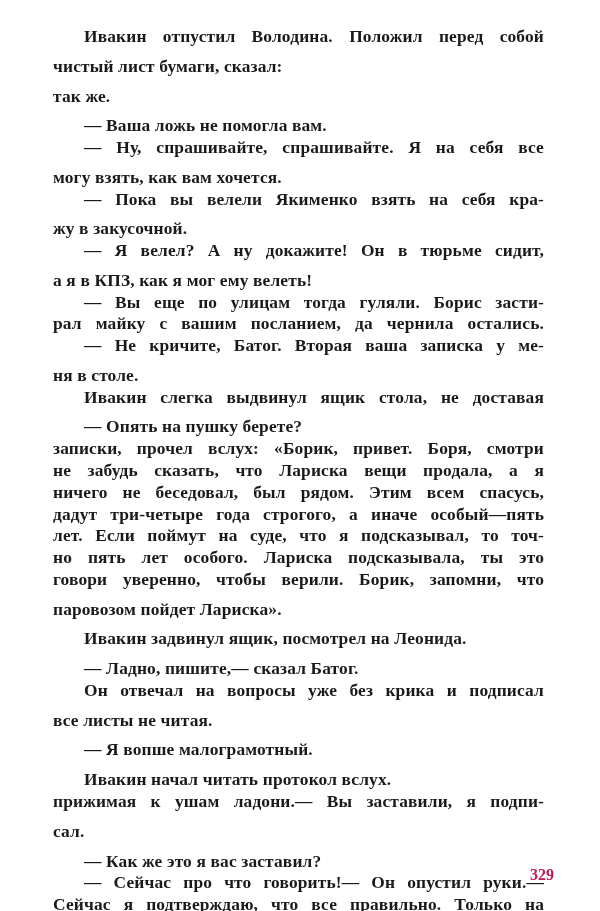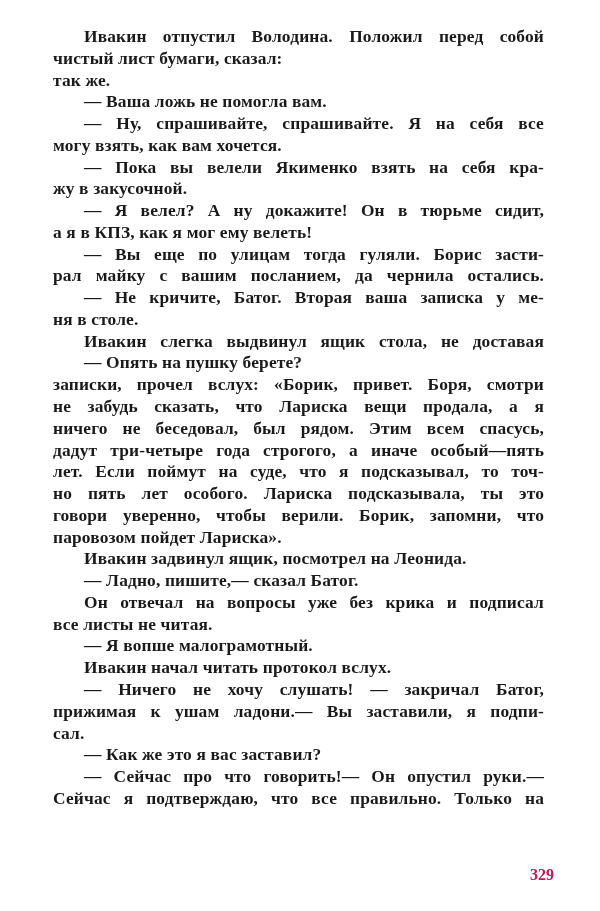--- a/index.html
+++ b/index.html
@@ -17,21 +17,21 @@
     letter-spacing: 0.15px;
   }
   .line {
     display: block;
     white-space: nowrap;
     height: 21.78px;
     text-align: justify;
     text-align-last: justify;
   }
   .line.indent { padding-left: 31px; }
-  .line.last { text-align-last: left; }
+  .line.last { text-align-last: left; margin-top: 8px; }
   .page-number {
     position: absolute;
     left: 498px;
     top: 866px;
     width: 56px;
     text-align: right;
     font-family: "Liberation Serif", "DejaVu Serif", serif;
     font-size: 16px;
     font-weight: bold;
     color: #be185d;
@@ -64,20 +64,19 @@
     <span class="line">лет. Если поймут на суде, что я подсказывал, то точ-</span>
     <span class="line">но пять лет особого. Лариска подсказывала, ты это</span>
     <span class="line">говори уверенно, чтобы верили. Борик, запомни, что</span>
     <span class="line last">паровозом пойдет Лариска».</span>
     <span class="line indent last">Ивакин задвинул ящик, посмотрел на Леонида.</span>
     <span class="line indent last">— Ладно, пишите,— сказал Батог.</span>
     <span class="line indent">Он отвечал на вопросы уже без крика и подписал</span>
     <span class="line last">все листы не читая.</span>
     <span class="line indent last">— Я вопше малограмотный.</span>
     <span class="line indent last">Ивакин начал читать протокол вслух.</span>
-    <span class="line indent">— Ничего не хочу слушать! — закричал Батог,</span>
     <span class="line">прижимая к ушам ладони.— Вы заставили, я подпи-</span>
     <span class="line last">сал.</span>
     <span class="line indent last">— Как же это я вас заставил?</span>
     <span class="line indent">— Сейчас про что говорить!— Он опустил руки.—</span>
     <span class="line">Сейчас я подтверждаю, что все правильно. Только на</span>
   </div>
 <div class="page-number">329</div>
 
 </body></html>

